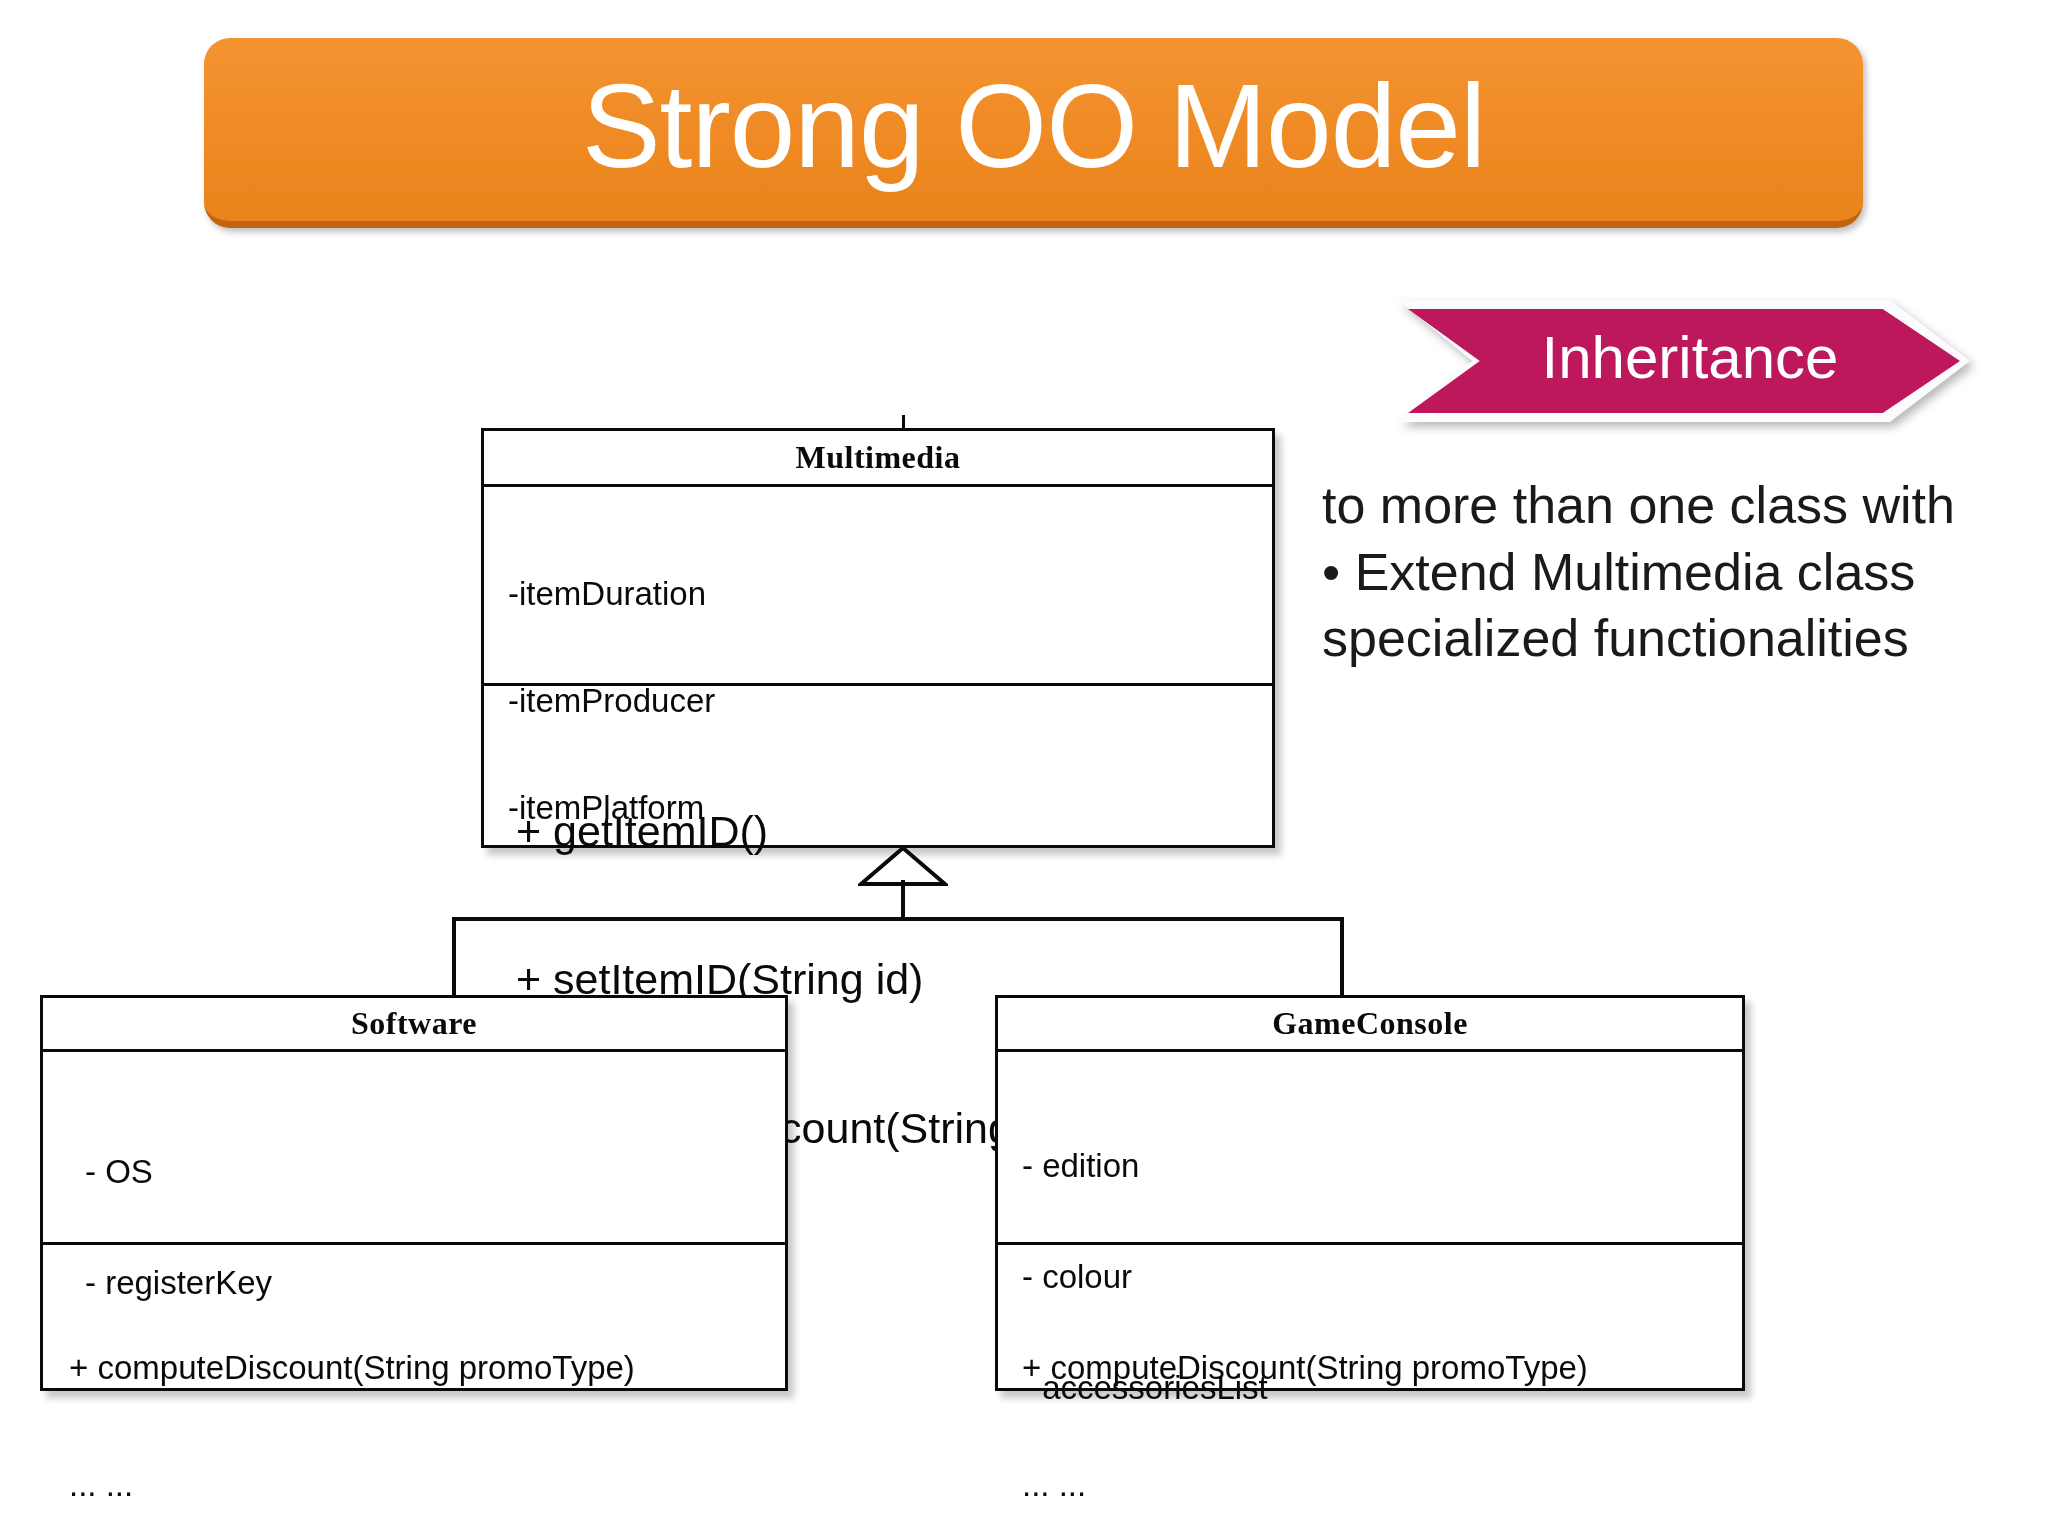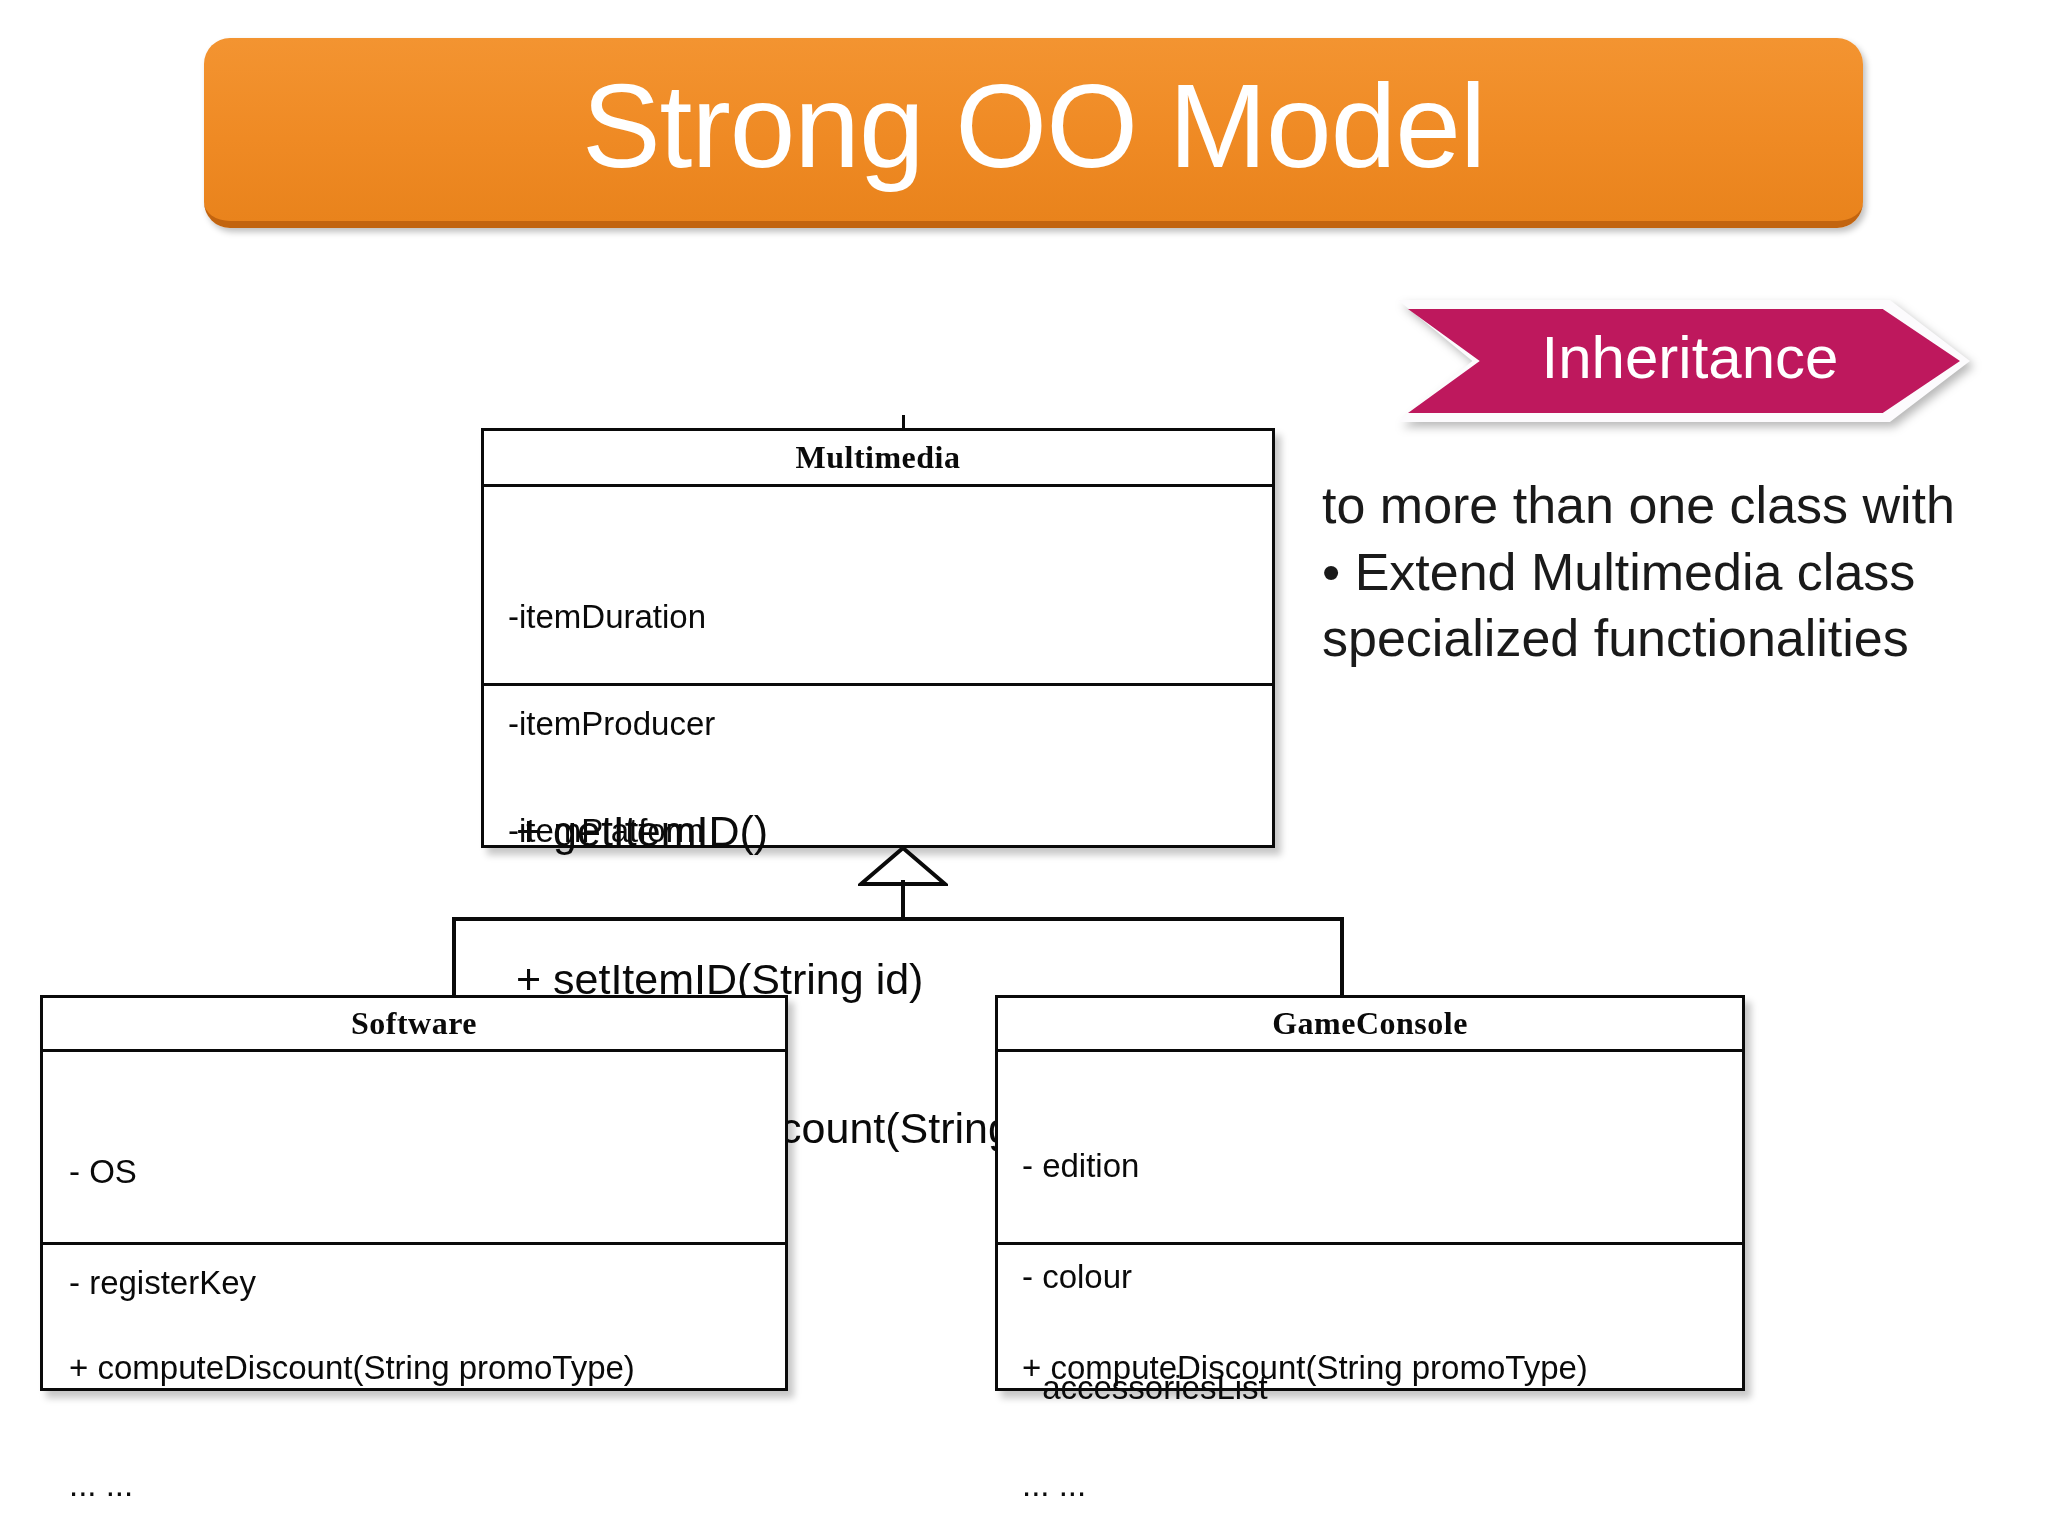--- a/index.html
+++ b/index.html
@@ -119,42 +119,42 @@
   
   #box-multimedia {
     left: 481px;
     top: 428px;
     width: 794px;
     height: 420px;
   }
   #box-multimedia .uml-header { height: 56px; font-size: 32px; }
   #box-multimedia .attrs {
     height: 196px;
-    padding: 41px 0 0 24px;
+    padding: 18px 0 0 24px;
     font-size: 33px;
     line-height: 1.08;
     border-radius: 14px;
   }
   #box-multimedia .methods {
     padding: 22px 0 0 32px;
     font-size: 43px;
     line-height: 1.15;
   }
 
   
   #box-software {
     left: 40px;
     top: 995px;
     width: 748px;
     height: 396px;
   }
   #box-software .uml-header { height: 54px; font-size: 32px; }
   #box-software .attrs {
     height: 190px;
-    padding: 28px 0 0 26px;
+    padding: 28px 0 0 42px;
     font-size: 33px;
     line-height: 1.12;
   }
   #box-software .methods {
     padding: 26px 0 0 26px;
     font-size: 33px;
     line-height: 1.18;
   }
 
   

